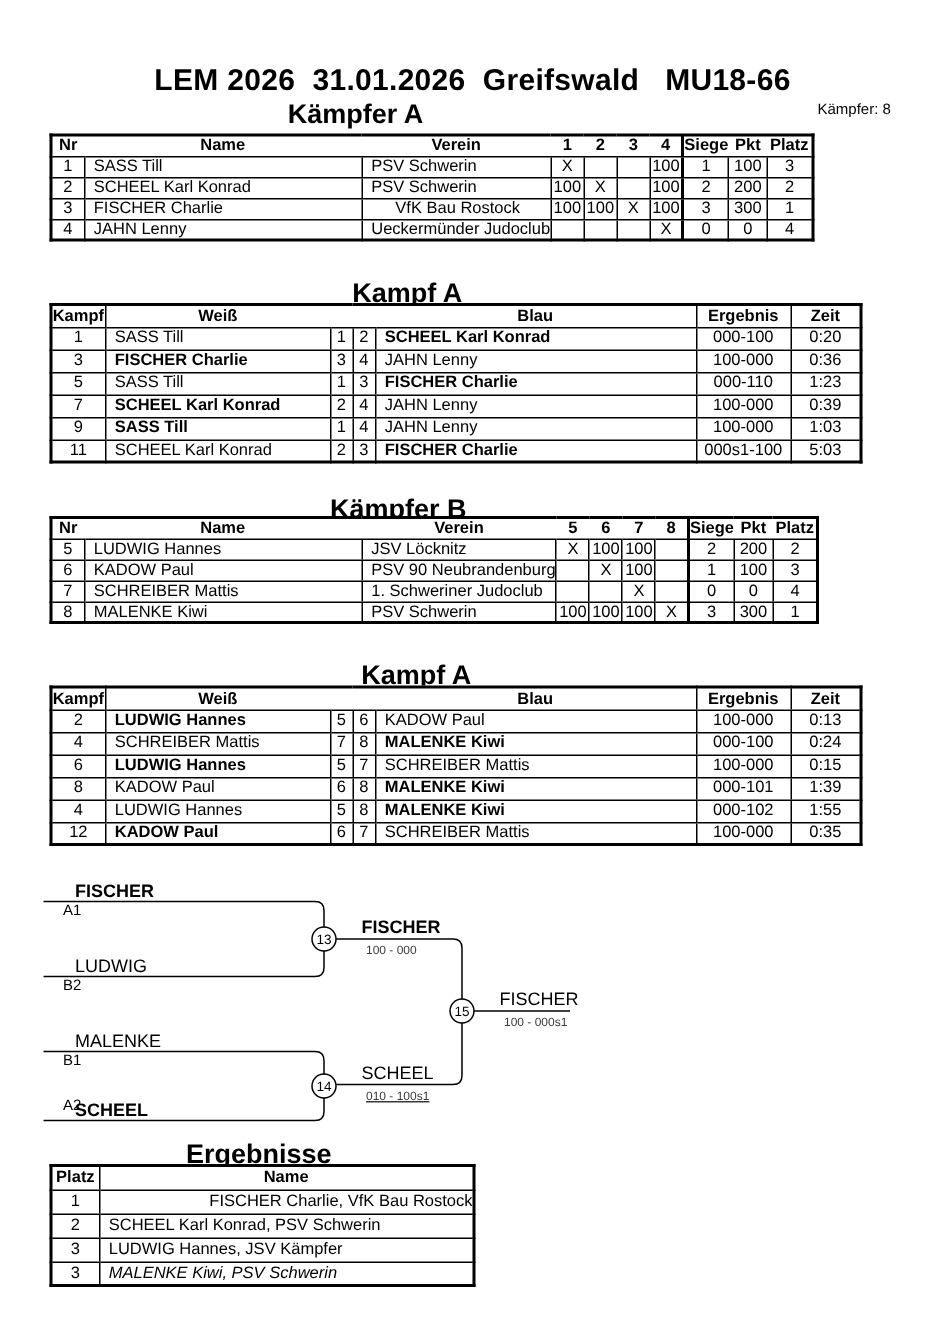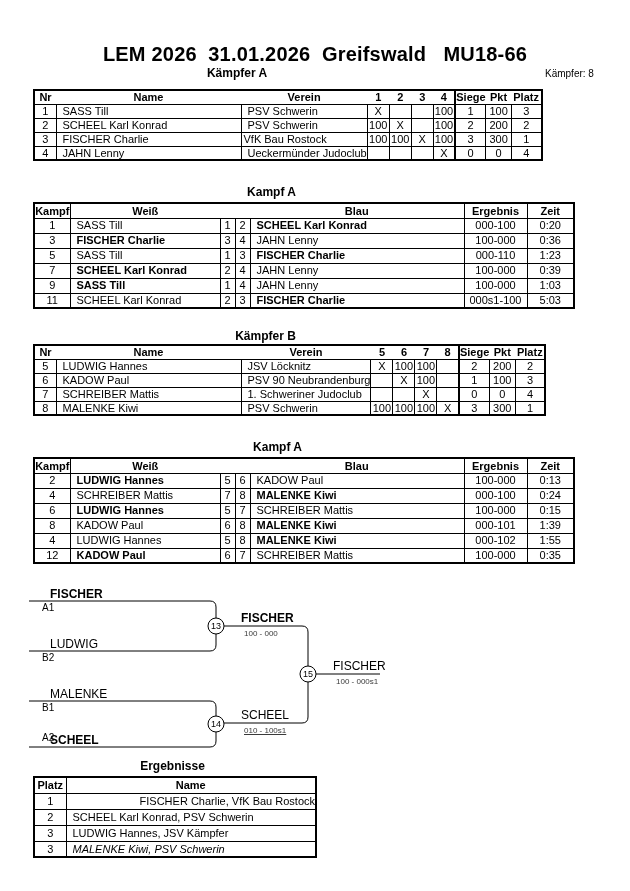--- a/index.html
+++ b/index.html
@@ -10,21 +10,21 @@
     font-family: "Liberation Sans", "DejaVu Sans", sans-serif;
     color: #000;
   }
   .abs { position: absolute; }
   .title {
     top: 43px; left: 0; width: 630px;
     text-align: center; font-size: 20px; font-weight: bold;
     white-space: pre; letter-spacing: 0.2px;
   }
   .count { top: 68px; left: 545px; font-size: 10px; }
-  .heading { font-size: 12px; font-weight: bold; text-align: center; white-space: pre; }
+  .heading { font-size: 18px; font-weight: bold; text-align: center; white-space: pre; }
 
   table.doc {
     border-collapse: collapse; table-layout: fixed;
     border: 2px solid #000; background: #fff; position: absolute;
   }
   table.doc th, table.doc td {
     border-bottom: 1px solid #000;
     font-size: 11px; height: 15px; padding: 0;
     text-align: center; white-space: nowrap; overflow: hidden;
     vertical-align: middle; line-height: 1.1;
@@ -102,21 +102,21 @@
         <td>X</td>
         <td></td>
         <td>100</td>
         <td class="blk">2</td>
         <td>200</td>
         <td>2</td>
       </tr>
       <tr>
         <td>3</td>
         <td style="text-align: left; padding-left: 6px;">FISCHER Charlie</td>
-        <td style="text-align: left; padding-left: 2px;">VfK Bau Rostock</td>
+        <td style="text-align: center; padding-left: 2px;">VfK Bau Rostock</td>
         <td>100</td>
         <td>100</td>
         <td>X</td>
         <td>100</td>
         <td class="blk">3</td>
         <td>300</td>
         <td>1</td>
       </tr>
       <tr>
         <td>4</td>

